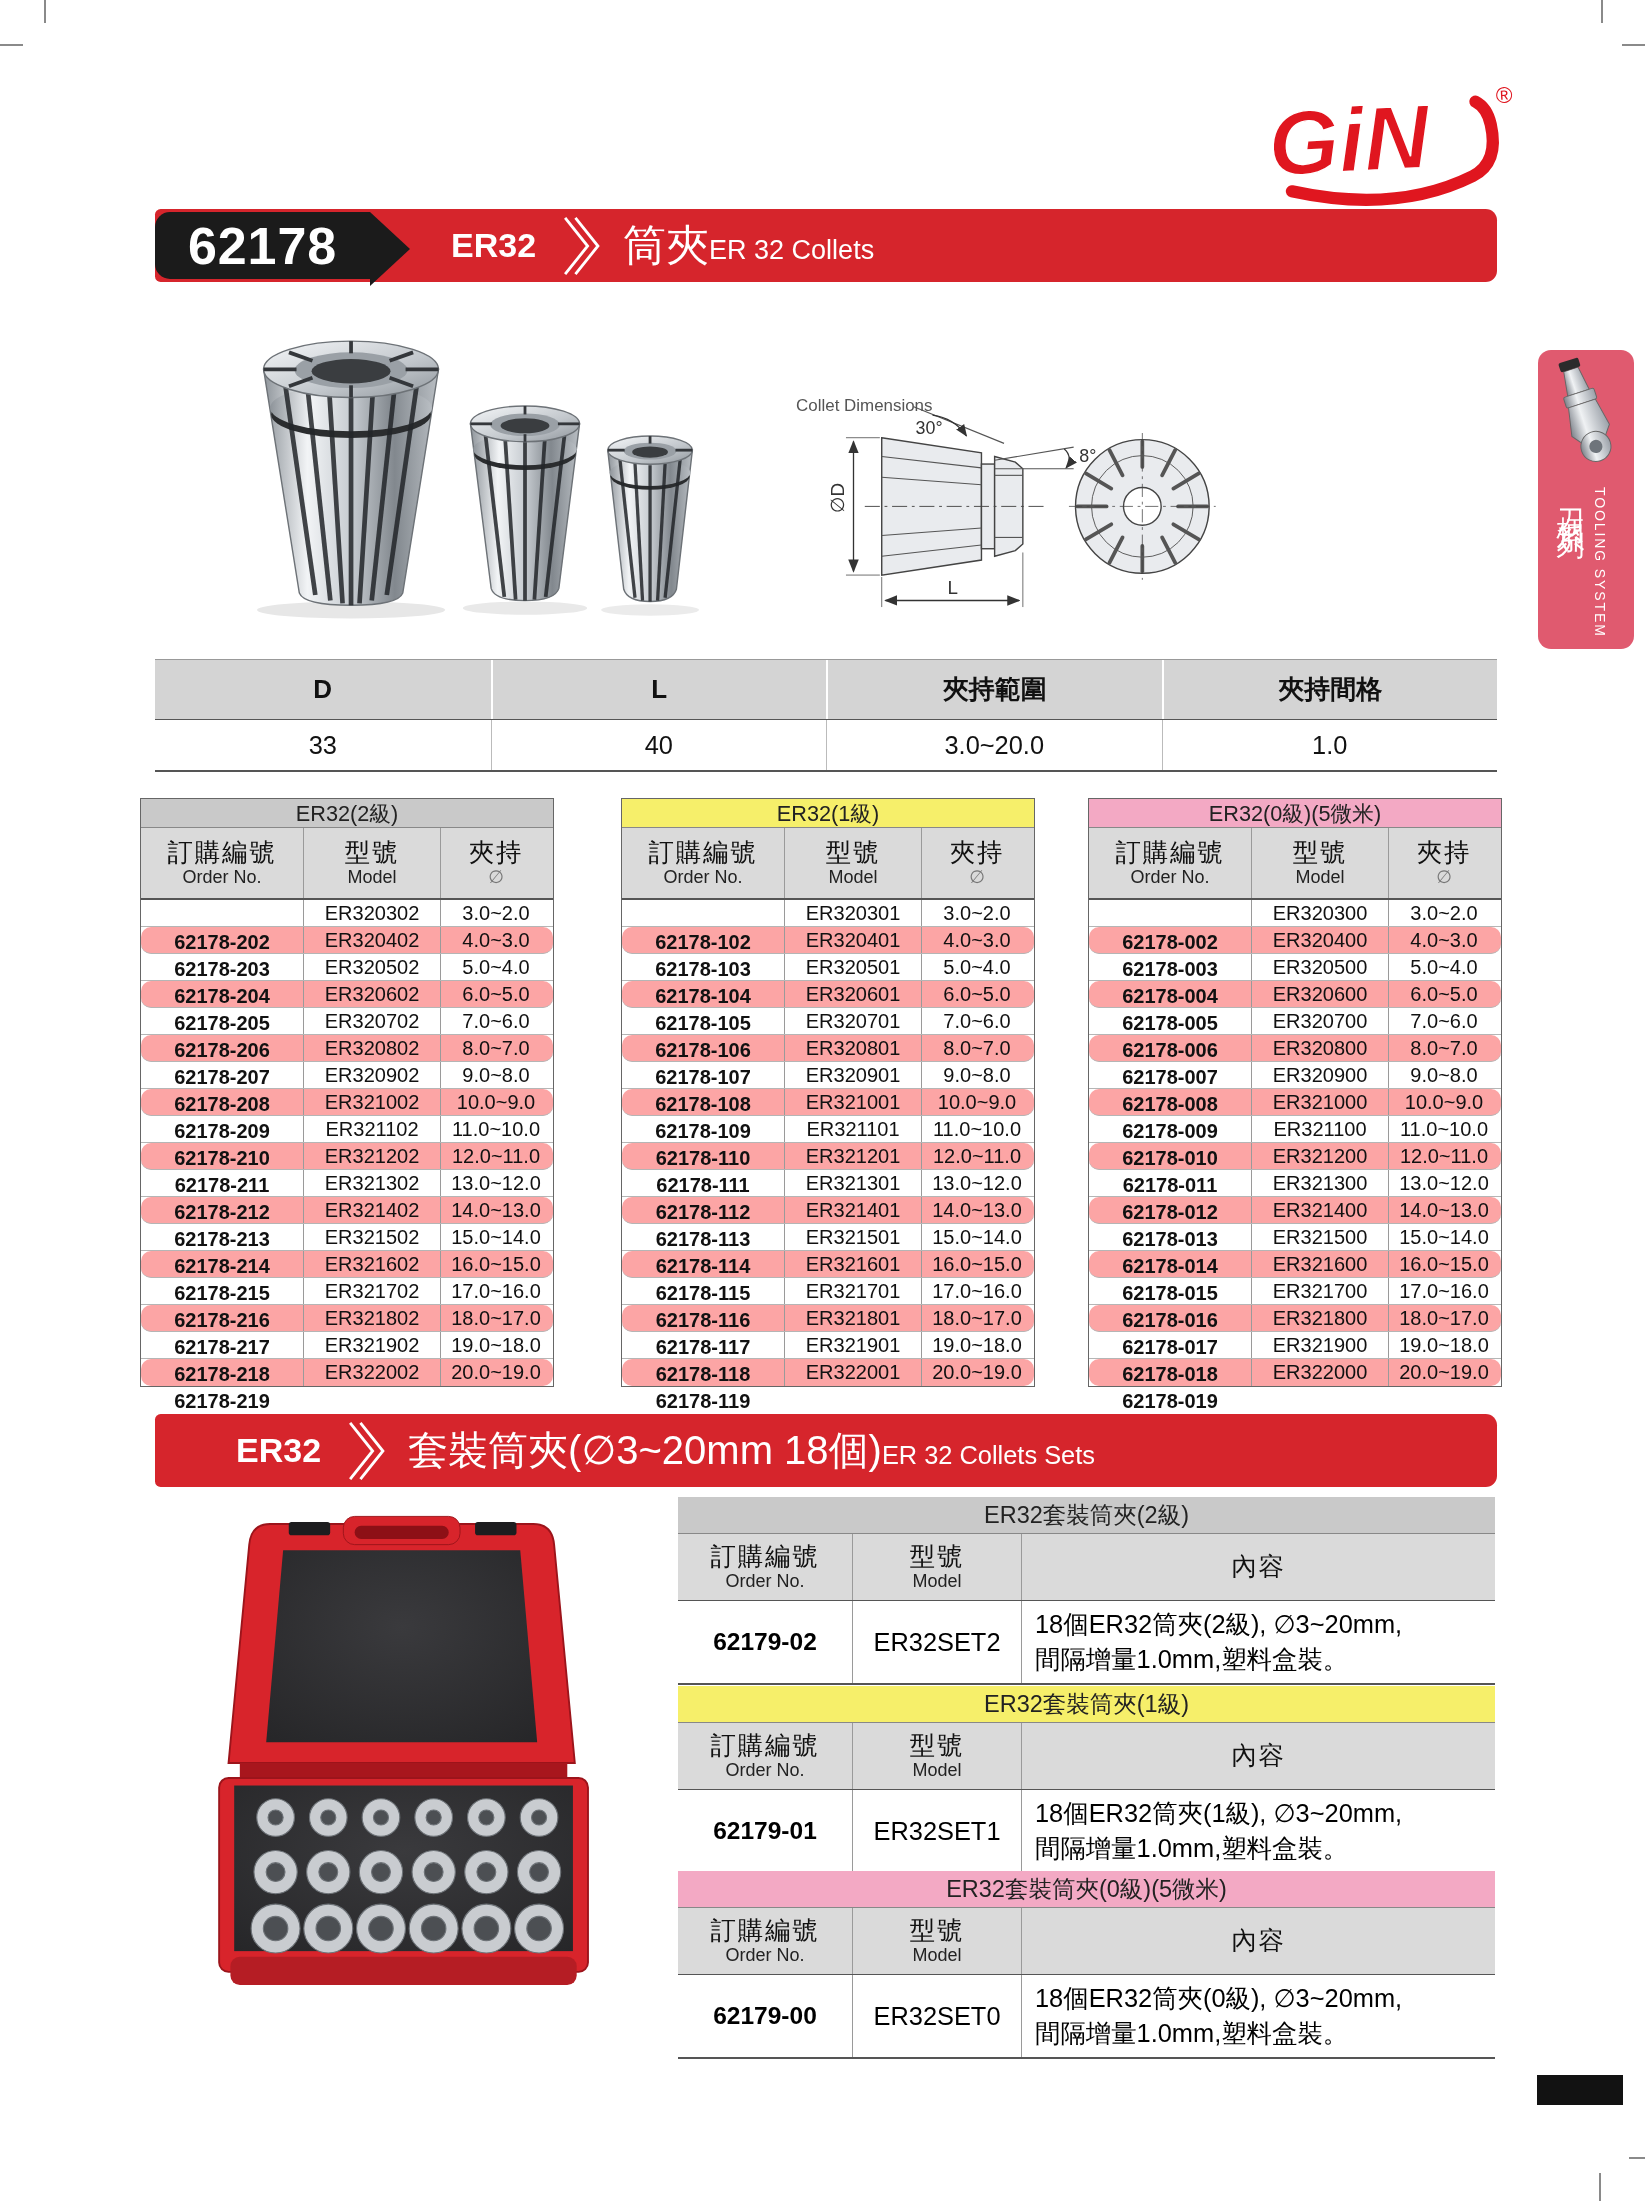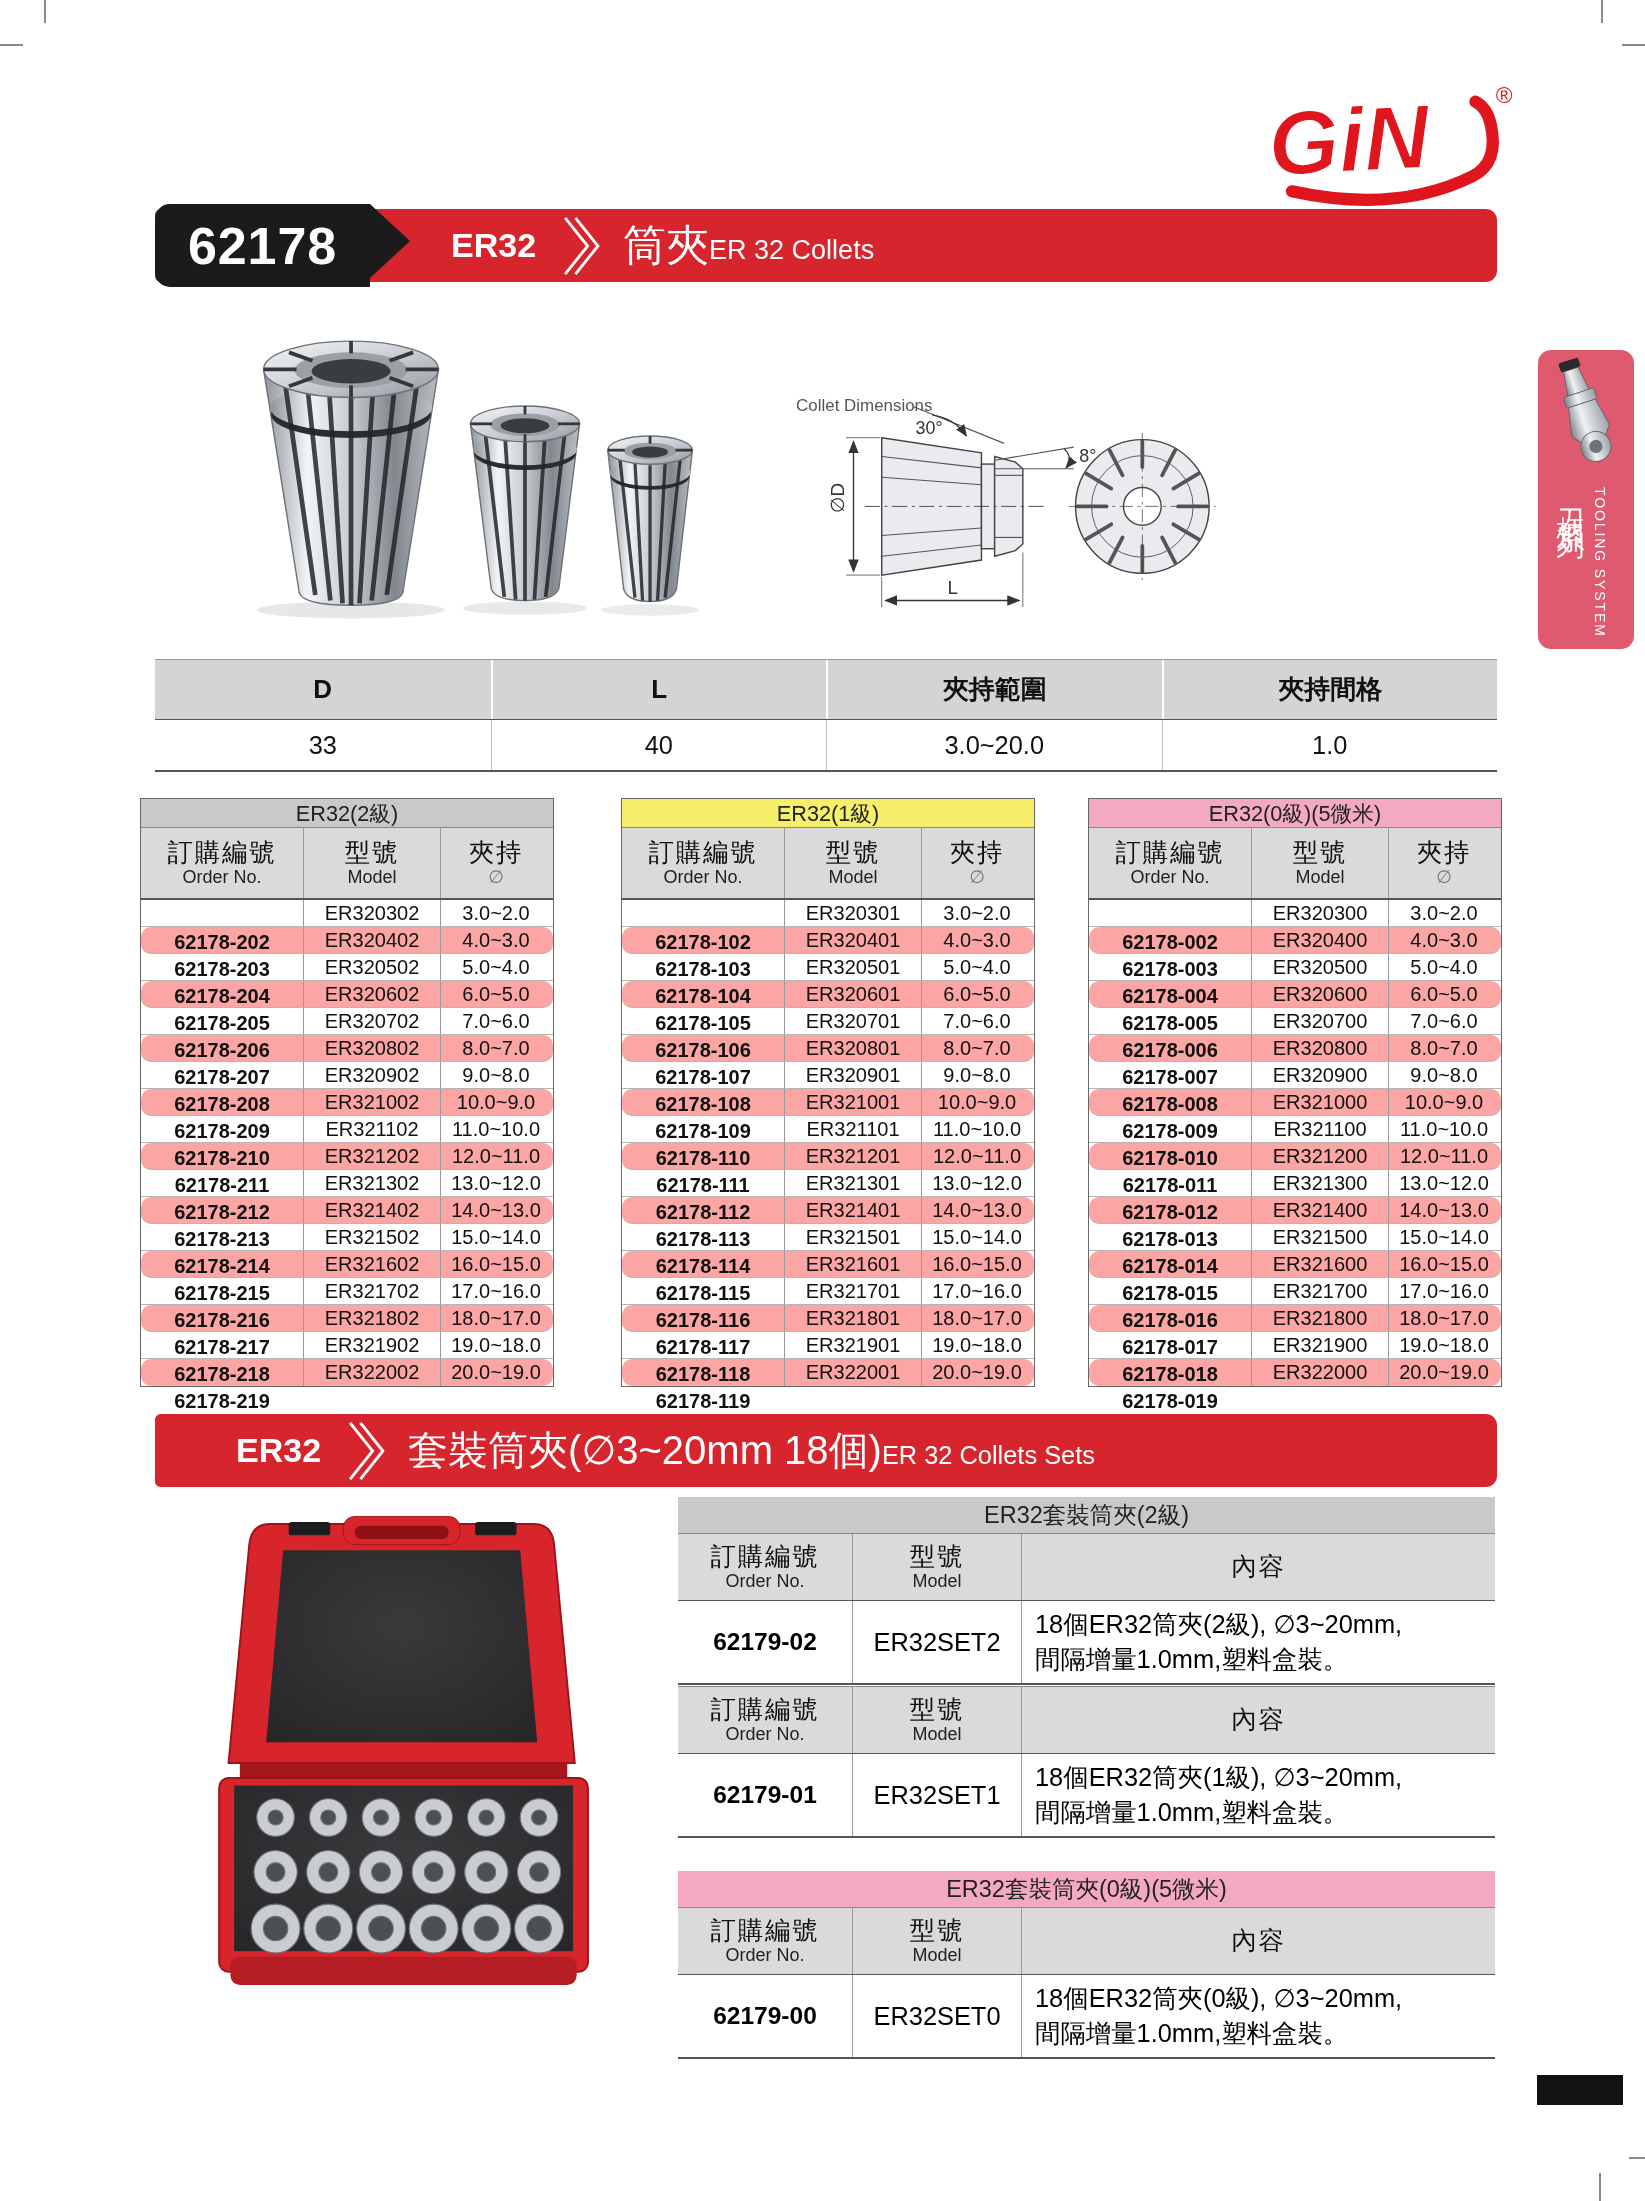--- a/index.html
+++ b/index.html
@@ -7,21 +7,21 @@
   .page { position:relative; width:1645px; height:2202px; background:#fff; overflow:hidden; }
 
   .cmark { position:absolute; background:#8a8a8a; }
 
   
   .logo { position:absolute; left:1252px; top:75px; width:282px; height:141px; transform:rotate(-3deg); }
 
   
   .banner { position:absolute; left:155px; width:1342px; height:73px; background:#d6252c;
             border-radius:5.6px 11.3px 11.3px 5.6px; display:flex; align-items:center; color:#fff; }
-  .banner .tab { position:relative; width:215px; height:83px; background:#1b1b1b; border-radius:15px 0 0 15px;
+  .banner .tab { position:relative; width:215px; height:67px; background:#1b1b1b; border-radius:15px 0 0 15px;
                  display:flex; align-items:center; justify-content:center;
                  font-weight:bold; font-size:52px; letter-spacing:0.9px; flex:none; }
   .banner .tab:after { content:""; position:absolute; left:100%; top:0; width:0; height:0;
                  border-top:37px solid transparent; border-bottom:37px solid transparent; border-left:40px solid #1b1b1b; }
   .banner .series { margin-left:81px; font-weight:bold; font-size:34px; flex:none; }
   .banner .chev { margin:0 21px 0 26px; flex:none; display:flex; }
   .banner .zh { font-size:43px; white-space:nowrap; }
   .banner .en { font-weight:normal; font-size:27px; padding-top:9.4px; white-space:nowrap; }
   .banner.b2 .zh { font-size:40px; }
   .banner.b2 .en { font-size:25.4px; }
@@ -746,20 +746,21 @@
       <div class="scell s0">62179-02</div>
       <div class="scell s1">ER32SET2</div>
       <div class="scell s2">
         <span>18個ER32筒夾(2級), ∅3~20mm,</span>
         <span>間隔增量1.0mm,塑料盒裝。</span>
       </div>
     </div>
   </div>
 
   <div class="stable" style="top:1686px">
+    <div class="s-title" style="background: rgb(246, 239, 106);">ER32套裝筒夾(1級)</div>
     <div class="s-head">
       <div class="hc s0">
           <span class="zh">訂購編號</span>
           <span class="en">Order No.</span>
         </div>
       <div class="hc s1">
           <span class="zh">型號</span>
           <span class="en">Model</span>
         </div>
       <div class="hc s2">

